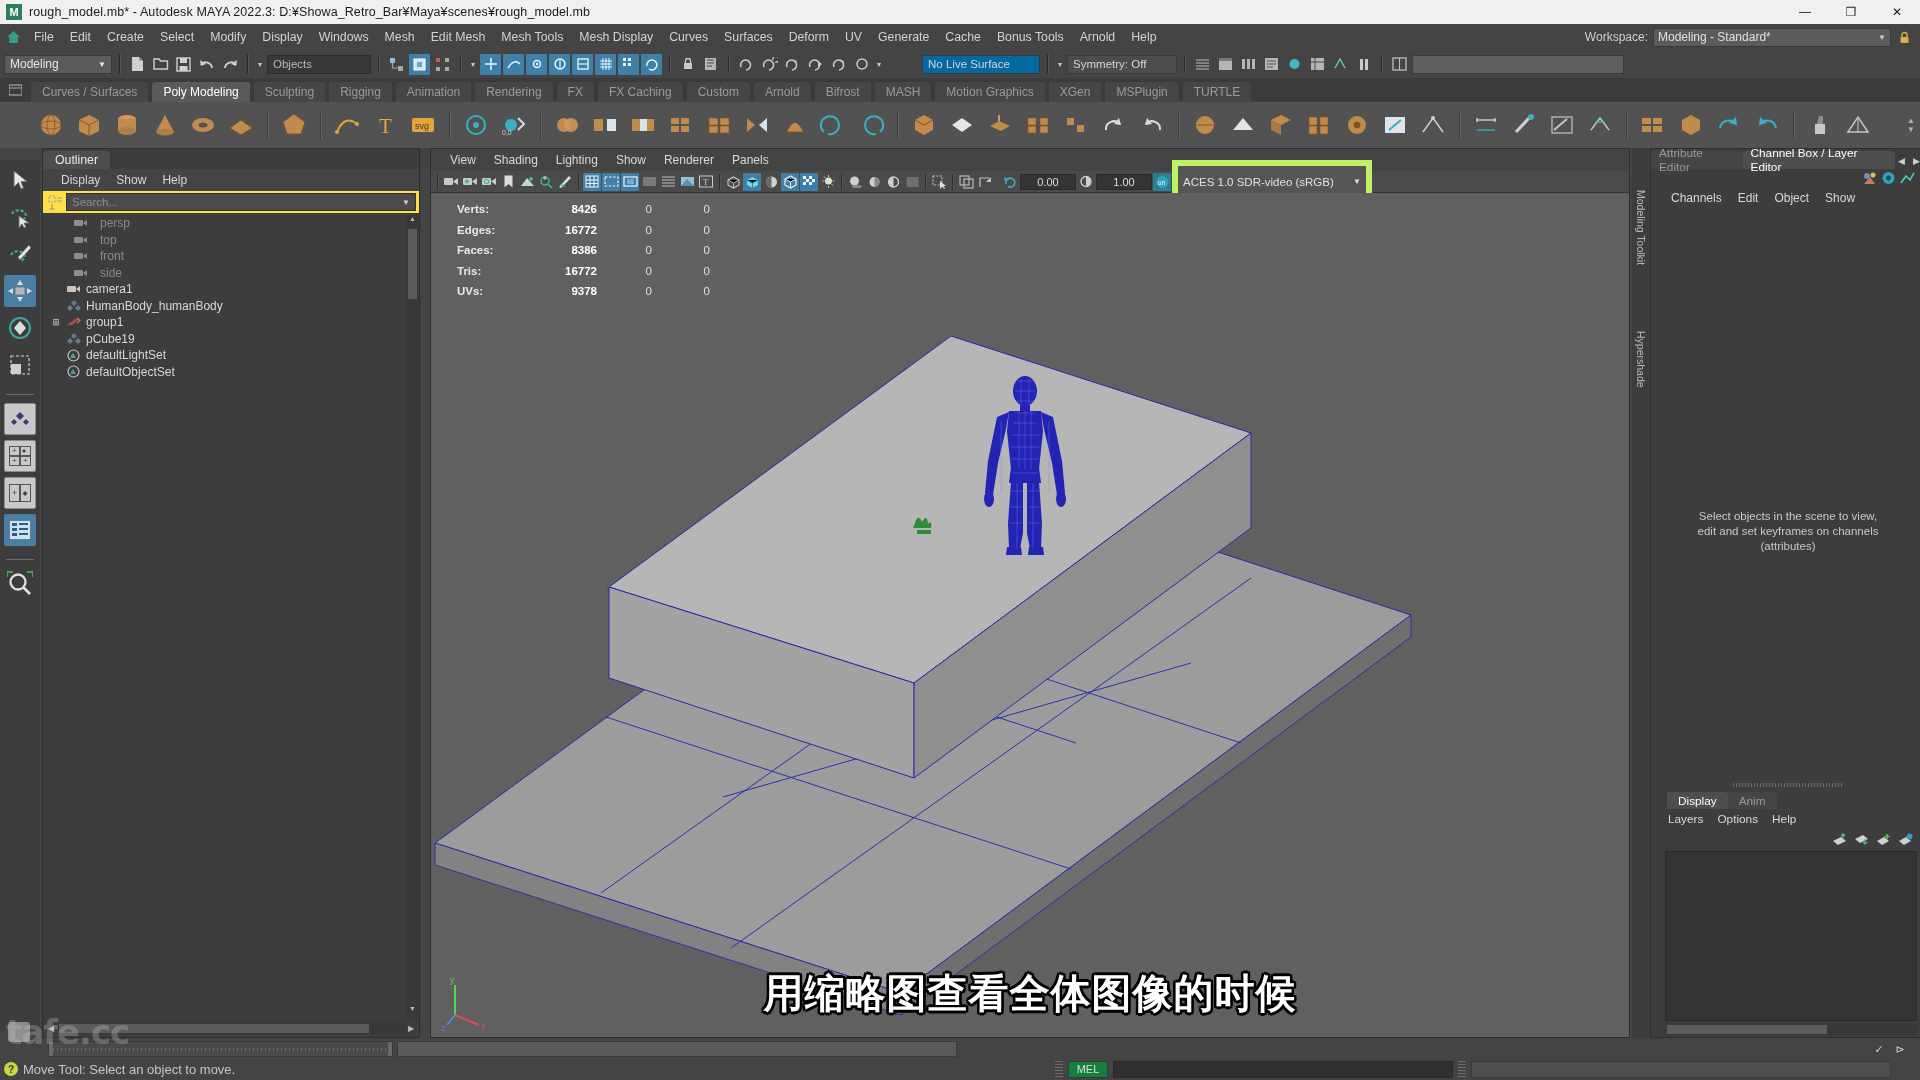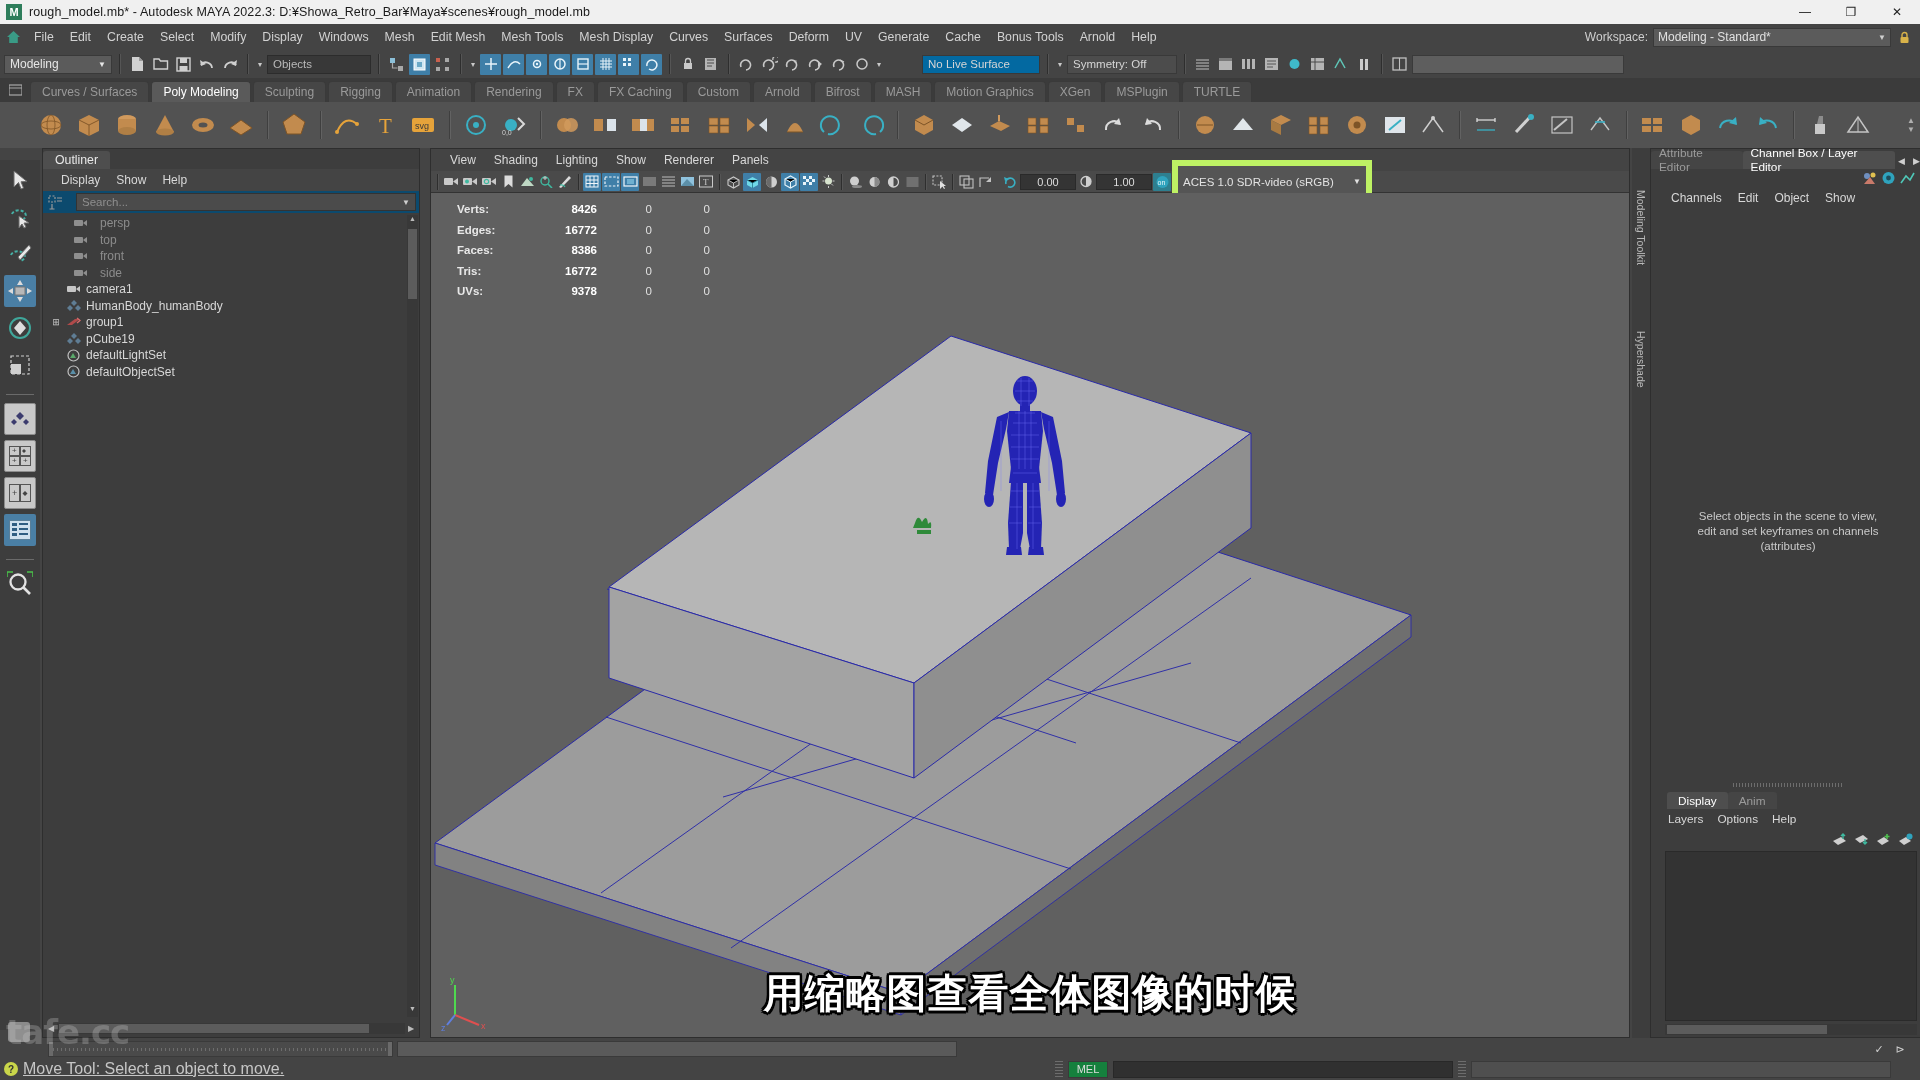--- a/index.html
+++ b/index.html
@@ -132,21 +132,21 @@
   .panel-tabbar { height:20px; background:#3d3d3d; display:flex; align-items:flex-end; }
   .panel-tab {
     height:18px; padding:0 12px; font-size:12.3px; color:#e8e8e8;
     background:#4e4e4e; display:flex; align-items:center;
     border-top-left-radius:3px; border-top-right-radius:3px;
   }
   .panel-menubar { height:22px; background:#444444; display:flex; align-items:center; padding-left:10px; gap:0; }
   .panel-menubar span {
     font-size:12px; color:#d8d8d8; padding:0 8px; height:22px; display:flex; align-items:center;
   }
-  .searchrow { height:22px; display:flex; align-items:center; background:#0c4a6e; padding:0 3px; gap:10px;text-align:center; }
+  .searchrow { height:22px; display:flex; align-items:center; background:#fde047; padding:0 3px; gap:0;text-align:center; }
   .search-ico { width:20px; height:18px; display:flex; align-items:center; justify-content:center; }
   .searchbox {
     flex:1; height:18px; background:#4b4b4b; border:1px solid #333;
     display:flex; align-items:center; padding:0 5px; font-size:11.5px; color:#8e8e8e;
   }
   .searchbox .caret { margin-left:auto; font-size:8px; color:#cfcfcf; }
   .outliner-list { flex:1; background:#3d3d3d; padding-top:2px; position:relative; overflow:hidden; }
   .ol-row {
     height:16.5px; display:flex; align-items:center; font-size:12px; color:#d8d8d8;
     padding-left:8px; gap:5px;
@@ -262,21 +262,21 @@
   .timeslider-area {
     position:absolute; left:0; top:1038px; width:1920px; height:22px; background:#444;
     display:flex; align-items:center; gap:4px; padding:0 4px;
   }
   .cmdline-area {
     position:absolute; left:0; top:1058px; width:1920px; height:22px; background:#444;
     display:flex; align-items:center; gap:5px; padding:0 4px;
   }
   .help-ico { width:14px; height:14px; border-radius:50%; background:#c9d64a; color:#333;
     font-size:10px; font-weight:bold; display:flex; align-items:center; justify-content:center; }
-  .helpline { font-size:16px; color:#c6c6c6;text-decoration:underline; }
+  .helpline { font-size:13px; color:#c6c6c6; }
   .mel-btn {
     width:40px; height:17px; background:#15803d; border:1px solid #3a3a3a; font-size:11px; color:#ddd;
     display:flex; align-items:center; justify-content:center;
   }
   .cmd-input { width:340px; height:17px; background:#303030; border:1px solid #282828; }
   .cmd-result { width:420px; height:17px; background:#4f4f4f; border:1px solid #3a3a3a; }
   .dots { width:8px; height:17px; background:
     repeating-linear-gradient(to bottom,#6d6d6d 0 1px, transparent 1px 3px); }
 
   .watermark {

